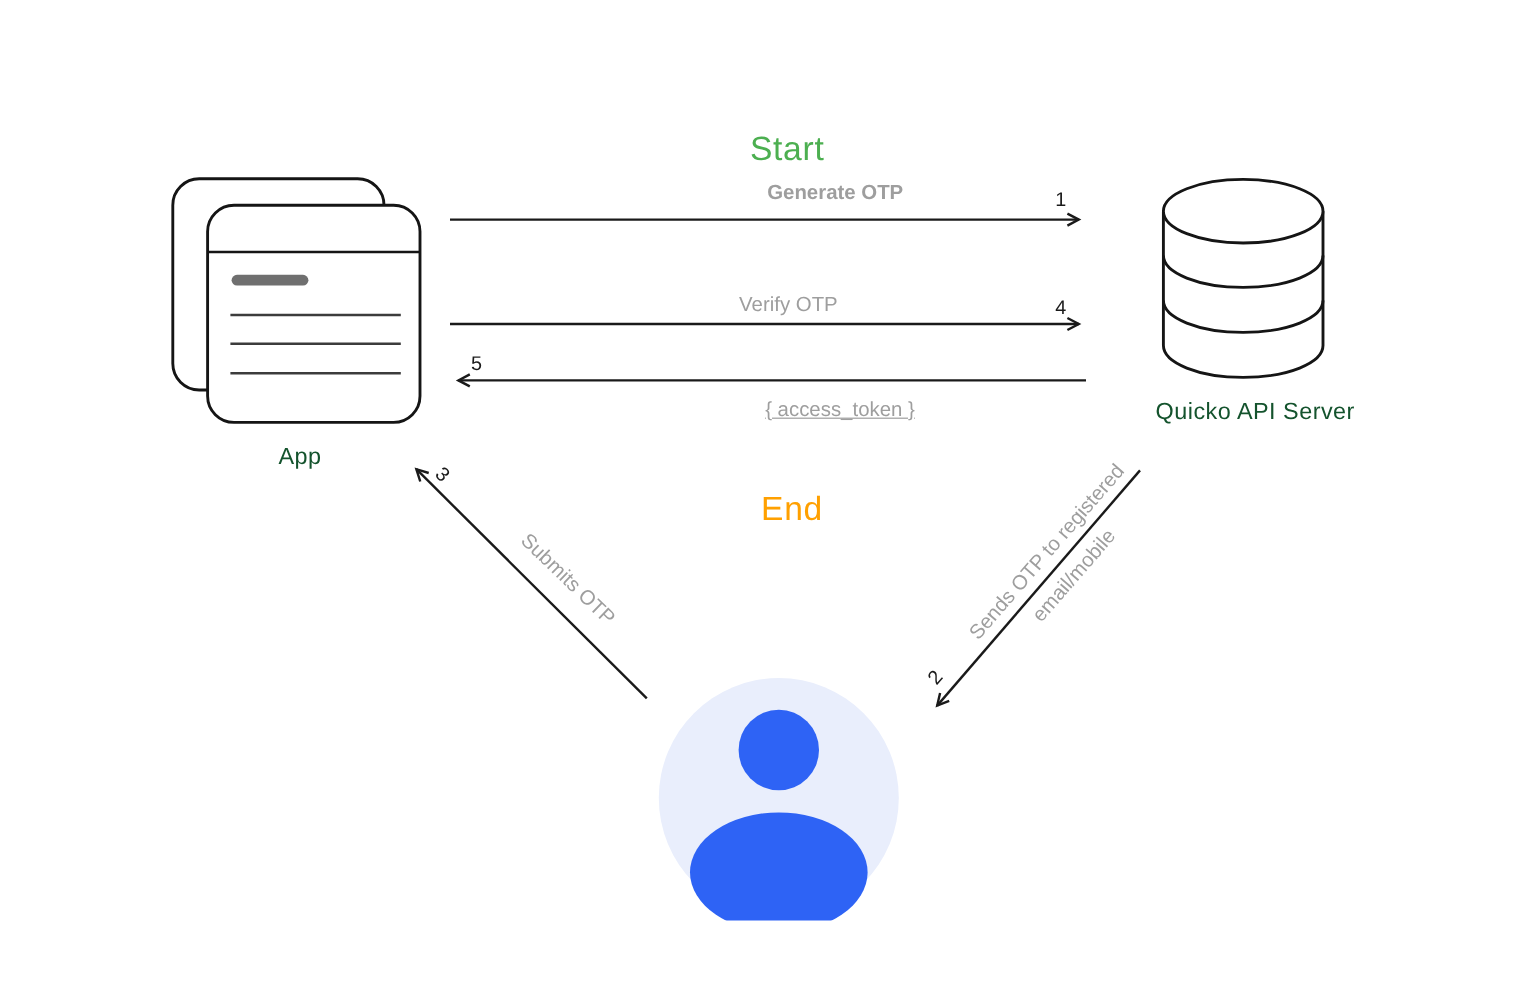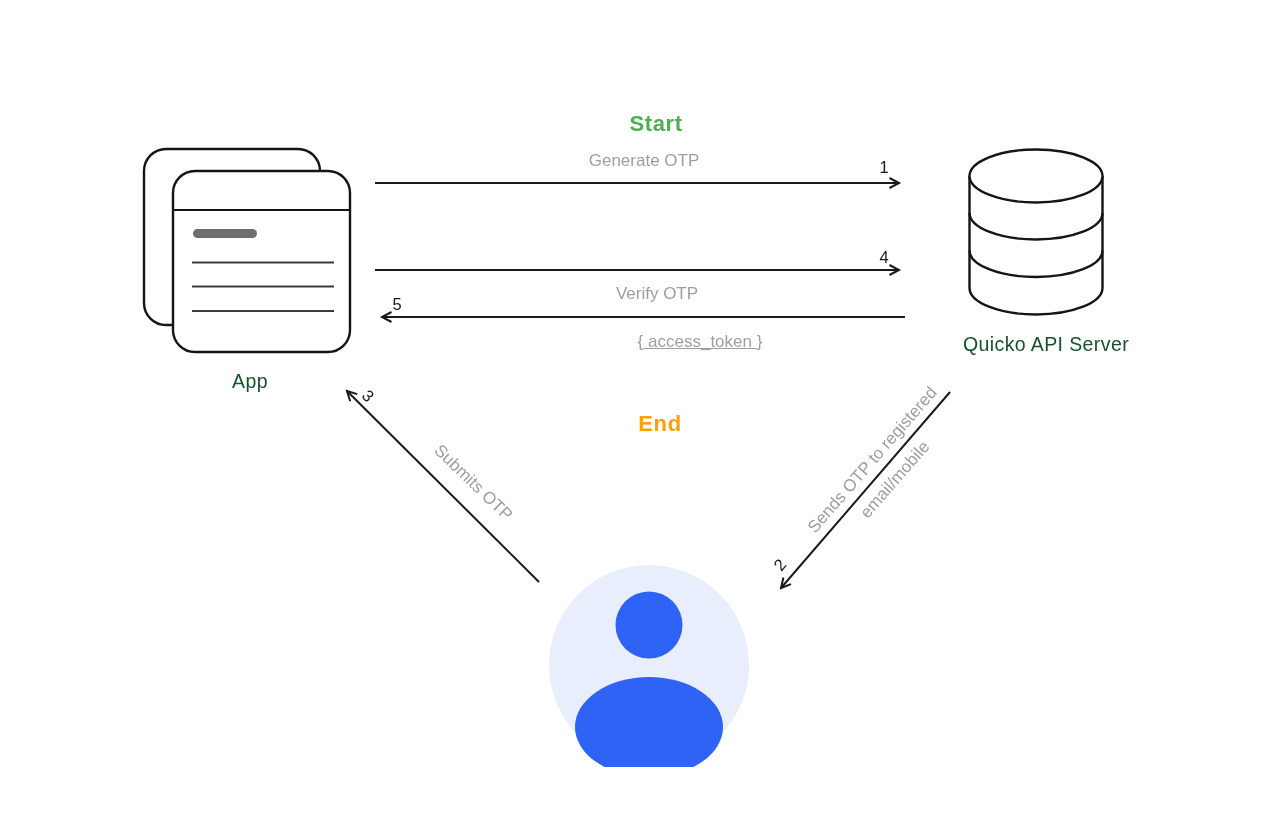--- a/index.html
+++ b/index.html
@@ -28,21 +28,21 @@
     pointer-events: none;
   }
   .lbl {
     position: absolute;
     transform: translate(-50%, -50%);
     white-space: nowrap;
     user-select: none;
   }
   .muted { color: var(--muted); font-size: 17px; }
   .stepnum { color: var(--ink); font-size: 16.5px; font-weight: 400; }
-  .flow-marker { font-size: 22px; font-weight: 700; letter-spacing: 0.6px; }
+  .flow-marker { font-size: 28px; font-weight: 400; letter-spacing: 0.6px; }
   .start { color: var(--green); }
   .end { color: var(--orange); margin-top: 44px; }
   .node-label { color: #14532d; font-size: 19.5px; letter-spacing: 0.4px; }
   .rot44 { transform: translate(-50%, -50%) rotate(44deg); }
   .rotm49 { transform: translate(-50%, -50%) rotate(-49deg); }
   .two-line { text-align: center; line-height: 30px; }
   .icon-abs { position: absolute; }
 </style>
 </head>
 <body>
@@ -83,22 +83,22 @@
 
   <svg class="icon-abs" style="left:547px; top:563px;" width="204" height="204" viewBox="0 0 204 204">
     <circle cx="102" cy="102" r="100" fill="var(--blue-bg)"></circle>
     <circle cx="102" cy="62" r="33.5" fill="var(--blue)"></circle>
     <ellipse cx="102" cy="164" rx="74" ry="50" fill="var(--blue)"></ellipse>
   </svg>
 
   <div class="lbl flow-marker start" style="left:656px; top:124px;">Start</div>
   <div class="lbl flow-marker end" style="left:660px; top:380px;">End</div>
 
-  <div class="lbl muted" style="left:644px; top:161px;">Generate OTP</div>
-  <div class="lbl muted" style="left:657px; top:254px;margin-top:40px;">Verify OTP</div>
+  <div class="lbl muted" style="left:696px; top:161px;font-weight:bold;">Generate OTP</div>
+  <div class="lbl muted" style="left:657px; top:254px;">Verify OTP</div>
   <div class="lbl muted" style="left:700px; top:342px;text-decoration:underline;">{ access_token }</div>
   <div class="lbl muted rot44" style="left:473px; top:483px;">Submits OTP</div>
   <div class="lbl muted rotm49 two-line" style="left:884px; top:470px;">
     <div>Sends OTP to registered</div>
     <div>email/mobile</div>
   </div>
 
   <div class="lbl stepnum" style="left:884px; top:167px;">1</div>
   <div class="lbl stepnum rotm49" style="left:780px; top:565px;">2</div>
   <div class="lbl stepnum rot44" style="left:368px; top:396px;">3</div>

